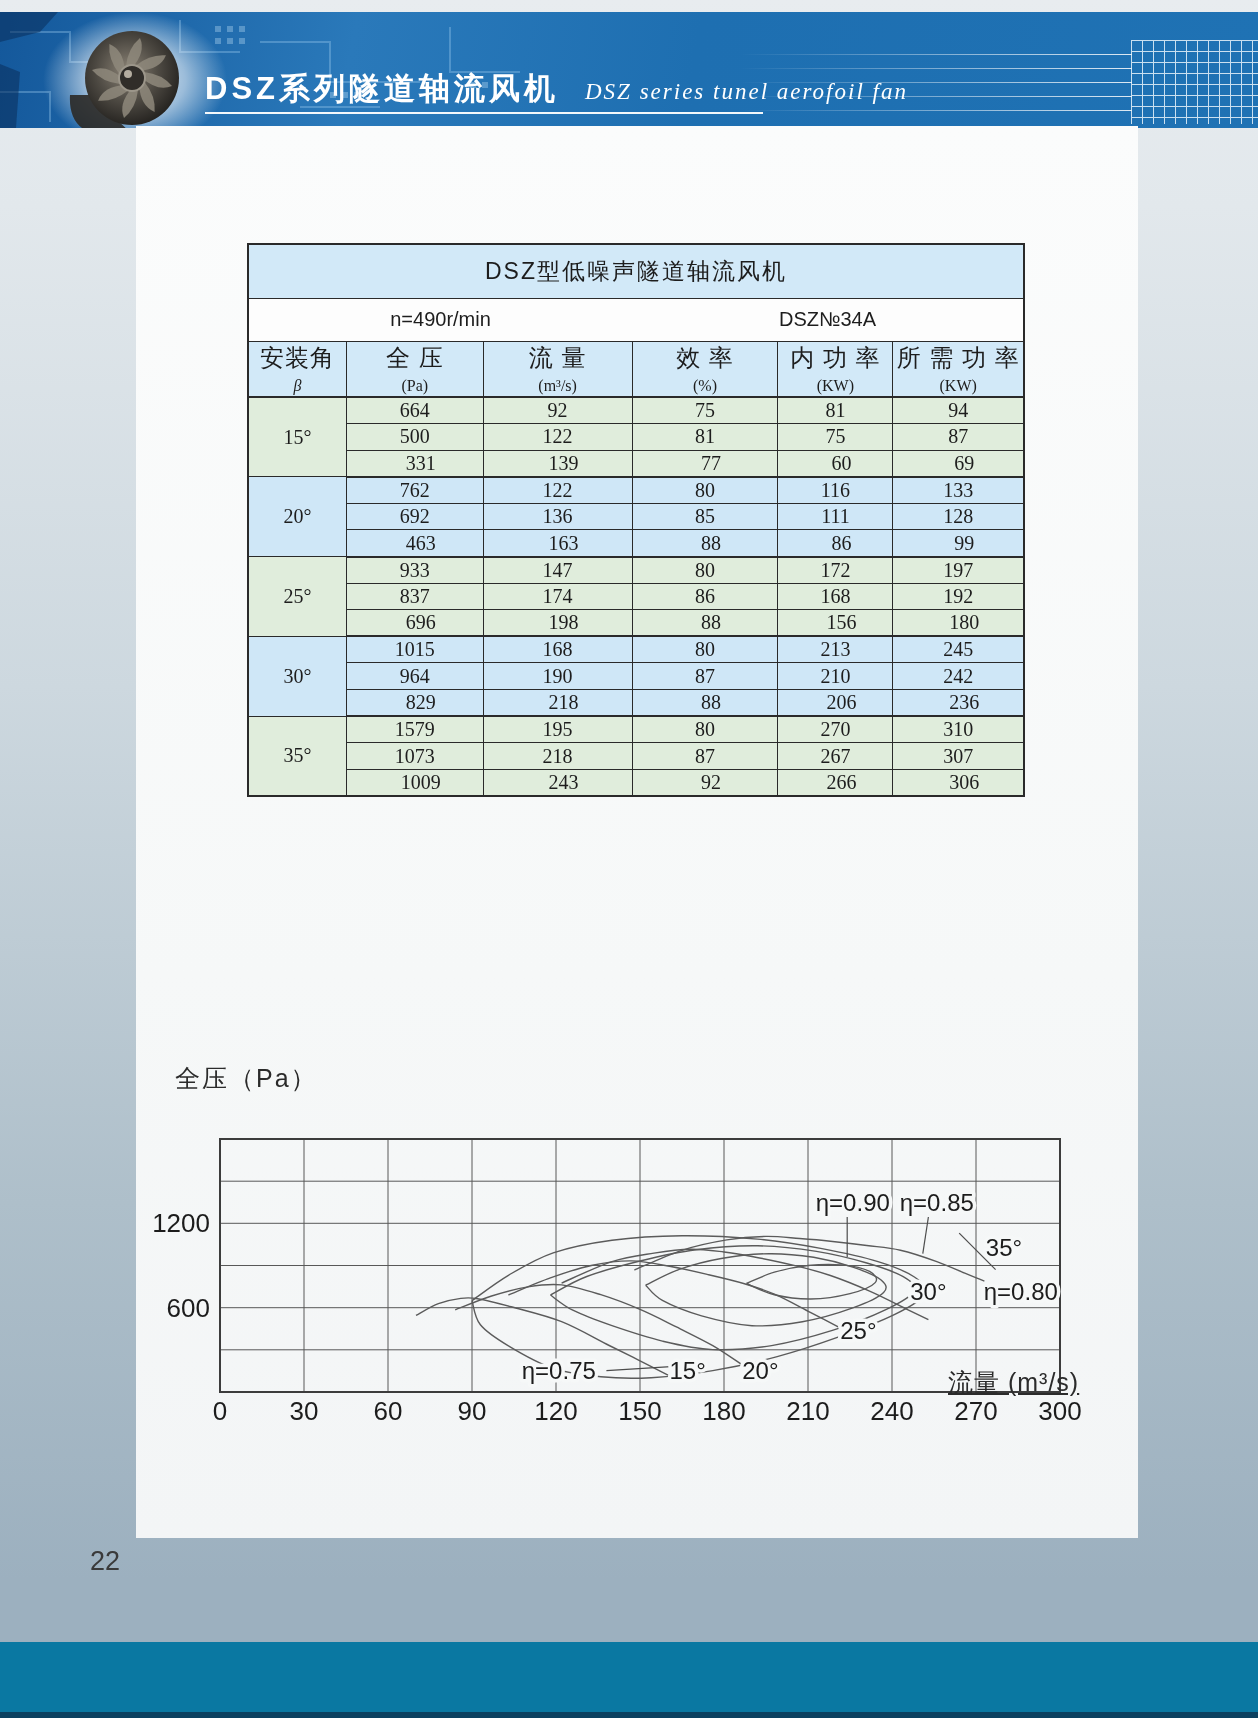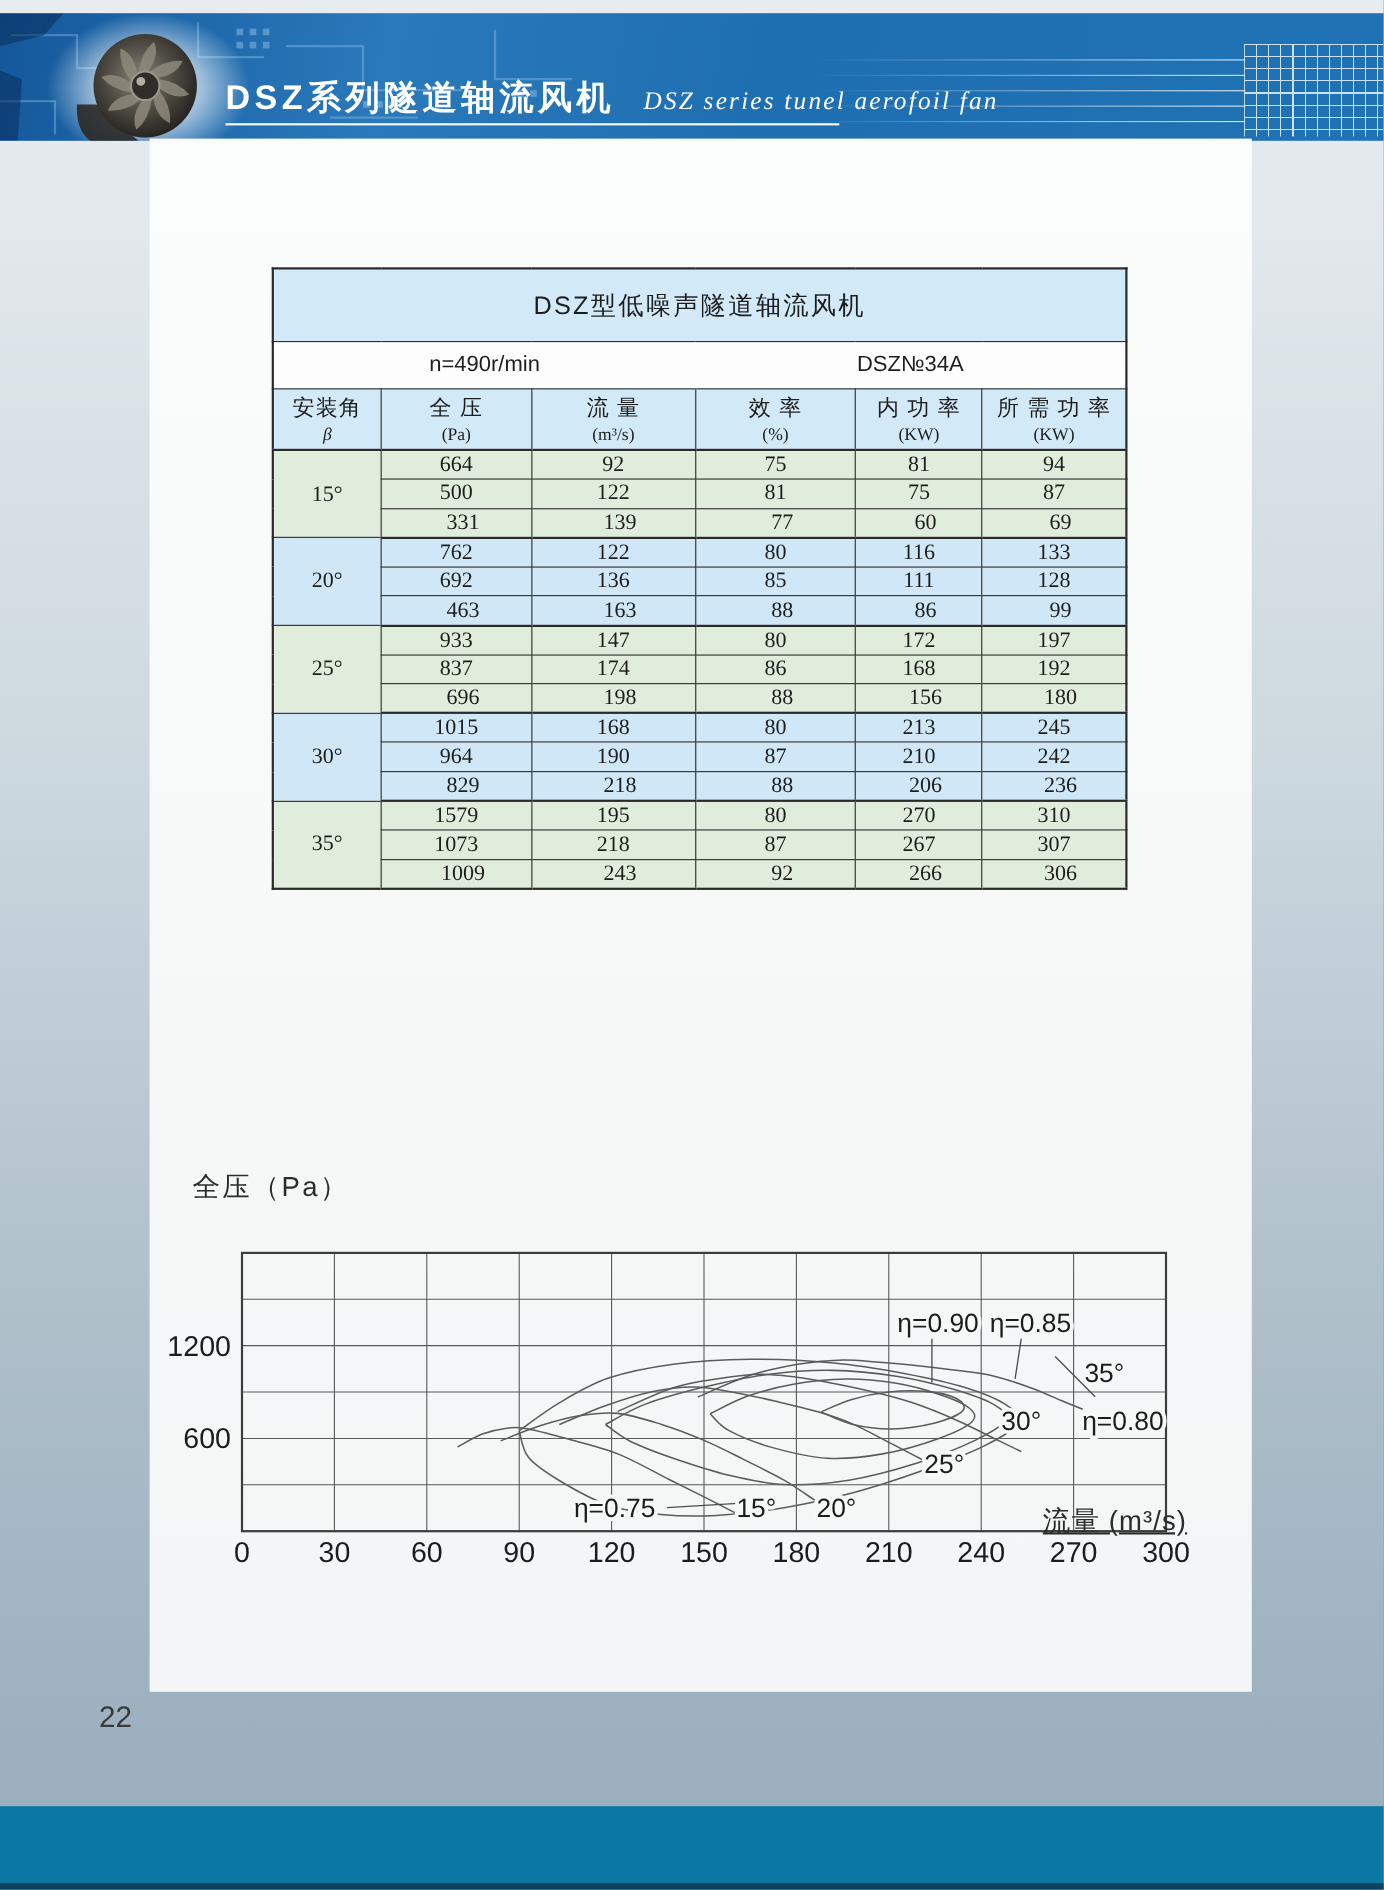--- a/index.html
+++ b/index.html
@@ -18,27 +18,27 @@
   .hdr .en{font-size:23px;font-style:italic;font-family:"Liberation Serif","DejaVu Serif",serif;margin-left:26px;letter-spacing:2px;}
   .hdr .underline{position:absolute;left:205px;top:100px;width:558px;height:2px;background:rgba(255,255,255,.95);}
   .fanwrap{position:absolute;left:40px;top:-12px;width:200px;height:150px;}
   
   .panel{position:absolute;left:136px;top:126px;width:1002px;height:1412px;
          background:linear-gradient(180deg,#fbfcfc 0%,#f6f8f8 60%,#f3f5f6 100%);}
   
   table.perf{position:absolute;left:247px;top:243px;width:778px;border-collapse:collapse;table-layout:fixed;
              border:2px solid #2a2a2a;color:#1d1d1d;}
   table.perf th,table.perf td{border:1px solid #2a2a2a;text-align:center;vertical-align:middle;padding:0;}
-  tr.title-row{height:66px;}
+  tr.title-row{height:54px;}
   tr.title-row th{background:#d2e9f8;font-size:23px;font-weight:500;letter-spacing:2px;}
   tr.info-row{height:43px;}
   tr.info-row th{background:#fdfdfd;font-size:20px;font-weight:400;border-left:none;border-right:none;}
   tr.head-row{height:56px;}
   tr.head-row th{background:#d2e9f8;font-weight:400;border-bottom:2px solid #2a2a2a;}
-  tr.head-row .cn{font-size:20px;letter-spacing:1px;}
+  tr.head-row .cn{font-size:24px;letter-spacing:1px;}
   tr.head-row .unit{font-size:16px;font-family:"Liberation Serif","DejaVu Serif",serif;margin-top:3px;}
   tbody tr{height:26.6px;}
   tbody td{font-family:"Liberation Serif","DejaVu Serif",serif;font-size:20px;}
   tbody tr.green td{background:#e0eddc;}
   tbody tr.blue td{background:#cfe7f7;}
   tbody tr.gend td{border-bottom:2px solid #2a2a2a;padding-left:12px;}
   tbody td.angle{font-size:20px;}
   
   .ylab{position:absolute;left:175px;top:1062px;font-size:25px;color:#2b2b2b;letter-spacing:2px;}
   .xlab{position:absolute;left:948px;top:1366px;font-size:25px;color:#2b2b2b;letter-spacing:1px;text-decoration:underline;}

